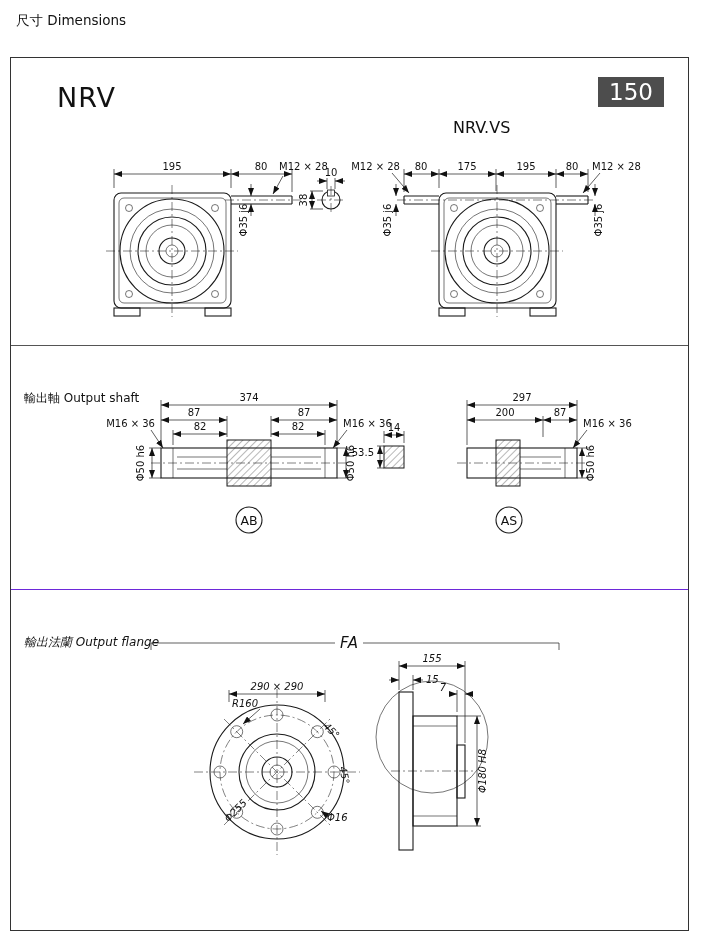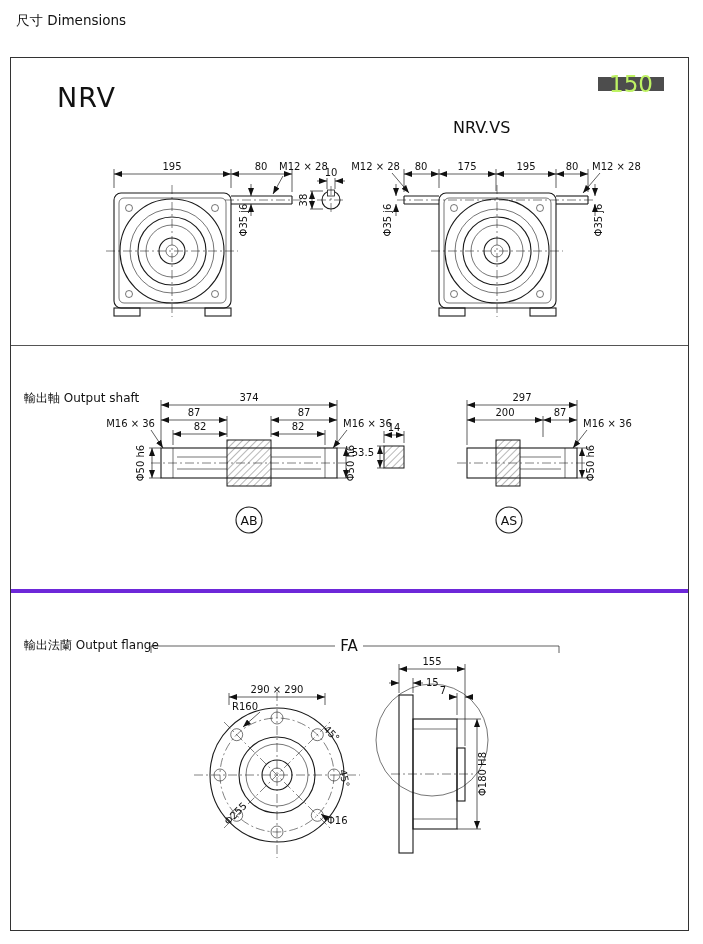--- a/index.html
+++ b/index.html
@@ -4,25 +4,25 @@
 <style>
   html,body{margin:0;padding:0;background:#e8e8e8;}
   .page{position:relative;width:703px;height:944px;background:#ffffff;
         font-family:"DejaVu Sans","Liberation Sans",sans-serif;color:#111;overflow:hidden;padding-left:48px;}
   .hdr{position:absolute;left:16px;top:12px;font-size:13.5px;}
   .box{position:absolute;left:10px;top:57px;width:679px;height:874px;
        border:1.5px solid #333;box-sizing:border-box;display:flex;flex-direction:column;}
   .sec{position:relative;text-align:center;}
   .s1{height:287px;}
   .s2{height:243px;border-top:1px solid #555;}
-  .s3{flex:1;border-top:4px solid #6d28d9;}
+  .s3{flex:1;border-top:1px solid #6d28d9;font-style:italic;}
   svg.draw{position:absolute;left:0;top:0;display:block;}
   .nrv{position:absolute;left:46px;top:24px;font-size:27px;letter-spacing:1px;}
-  .badge{position:absolute;right:24px;top:19px;width:66px;height:14px;background:#4d4d4d;
-         color:#bef264;font-size:23px;display:flex;align-items:center;justify-content:center;}
+  .badge{position:absolute;right:24px;top:19px;width:66px;height:30px;background:#4d4d4d;
+         color:#ffffff;font-size:23px;display:flex;align-items:center;justify-content:center;}
   .vstitle{position:absolute;left:402px;top:60px;font-size:16px;margin-left:40px;}
   .sectitle{position:absolute;left:13px;top:8px;font-size:12px;margin-top:36px;}
   
   .ln{fill:none;stroke:#1a1a1a;stroke-width:1.1;}
   .tn{fill:none;stroke:#1a1a1a;stroke-width:.6;}
   .dm{fill:none;stroke:#1a1a1a;stroke-width:.7;}
   .cl{fill:none;stroke:#1a1a1a;stroke-width:.55;stroke-dasharray:9 3 2 3;}
   text{font-size:10px;fill:#111;}
   .tt{text-anchor:middle;}
   .te{text-anchor:end;}

